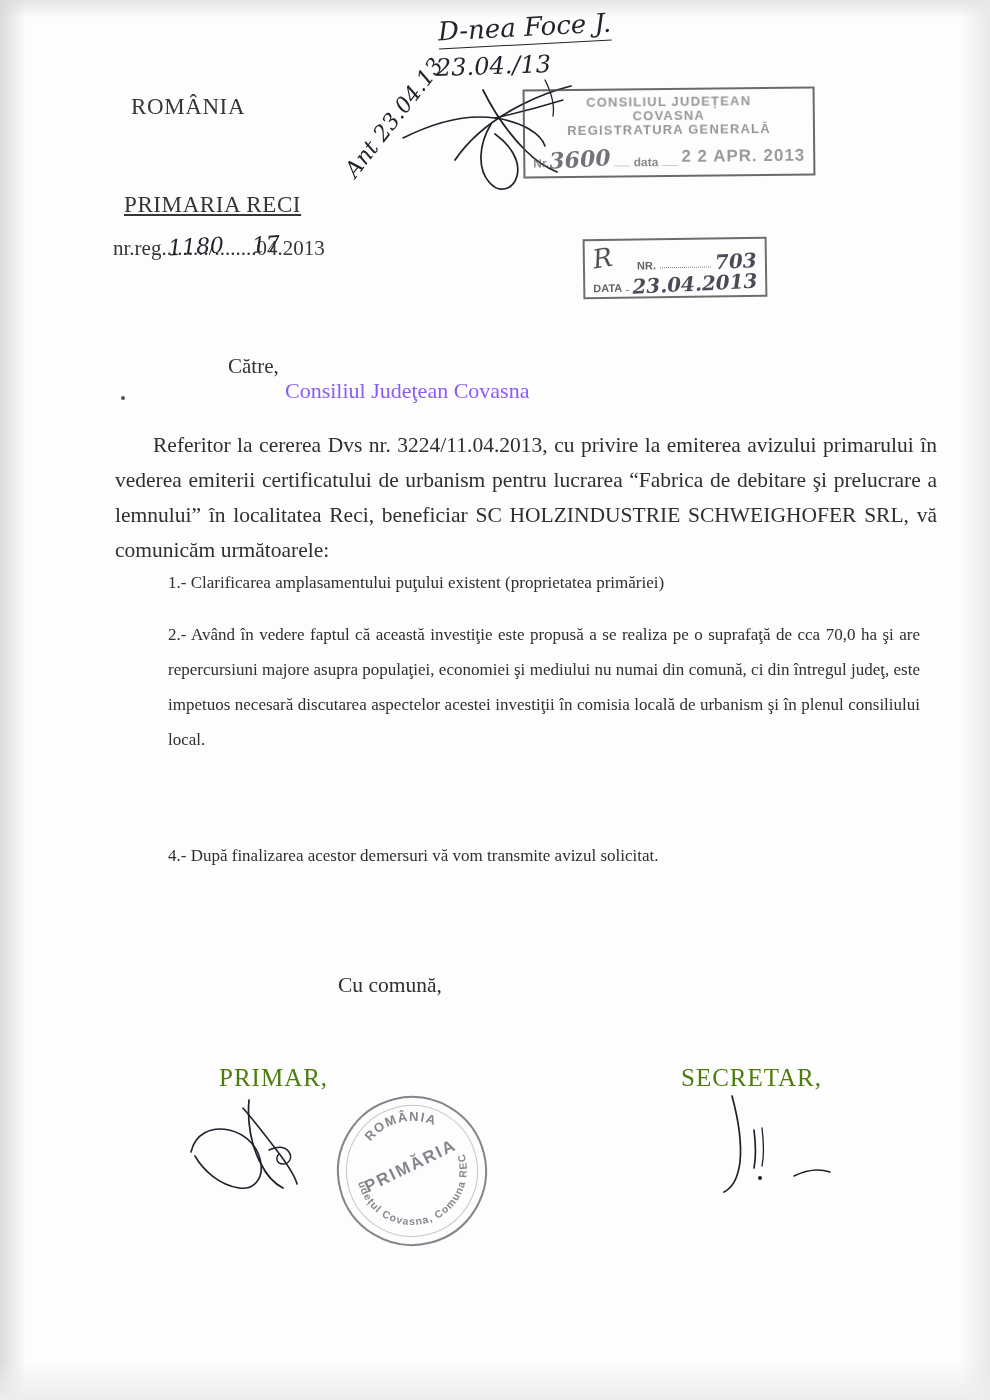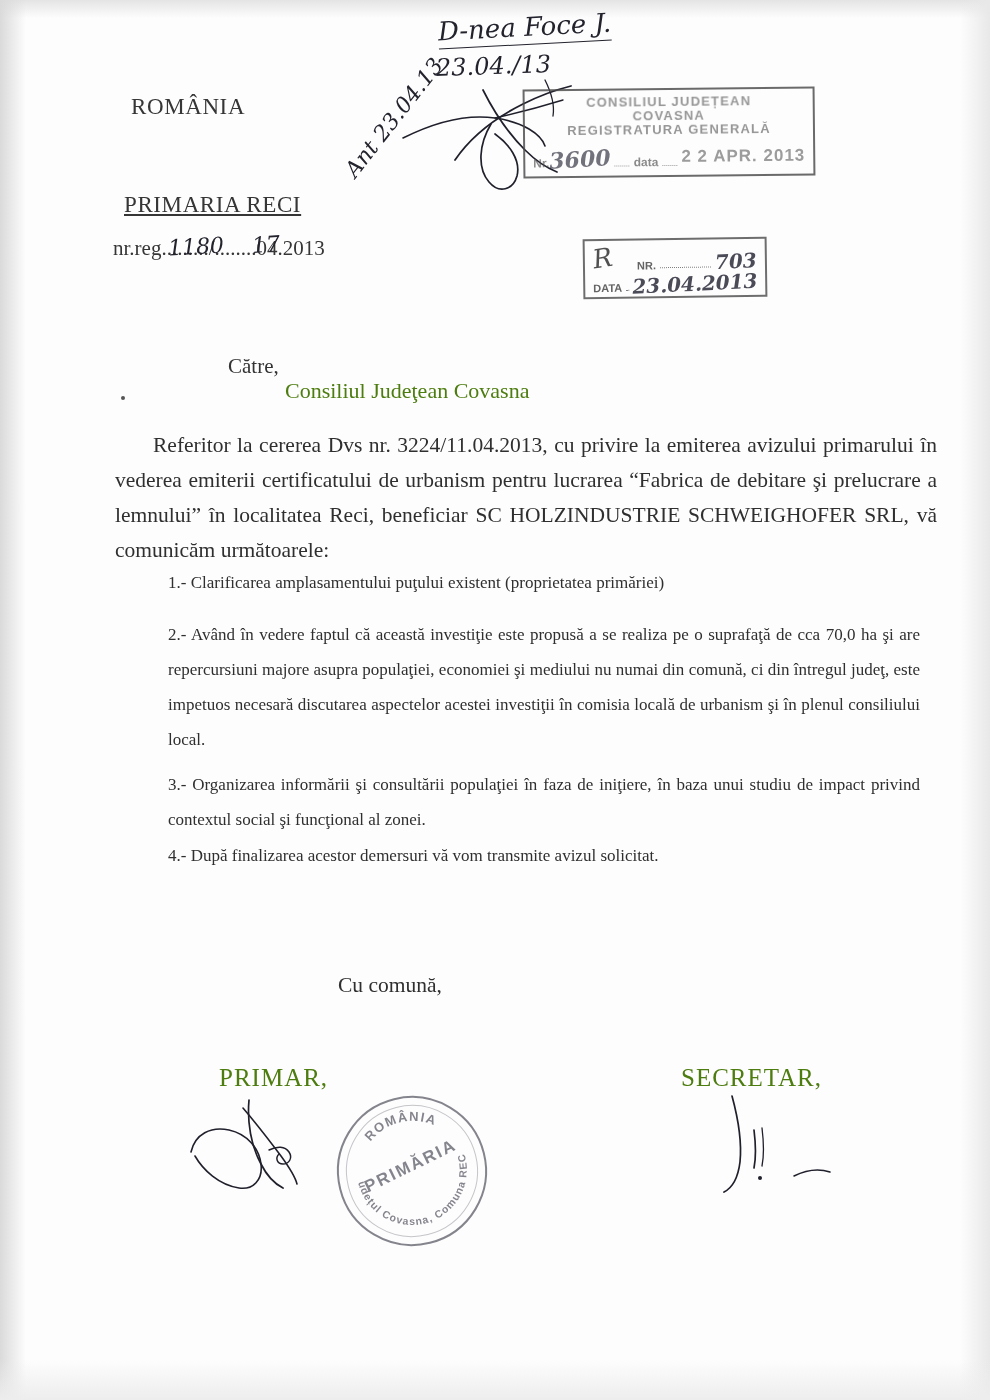--- a/index.html
+++ b/index.html
@@ -53,21 +53,21 @@
     white-space: nowrap;
   }
 
   
   .addr-to {
     font-size: 21px;
     color: #333;
   }
   .addr-name {
     font-size: 22px;
-    color: #4d7c0f;
+    color: #8b5cf6;
     text-align: center;
   }
   .para {
     font-size: 21.5px;
     line-height: 35px;
     text-align: justify;
     color: #2f2f2f;
   }
   .para.indent { text-indent: 38px; }
   .list-item {
@@ -311,21 +311,20 @@
   <div class="abs dot-mark" style="left:121px; top:396px;"></div>
 
   <div class="abs addr-name" style="left:285px; top:378px;">Consiliul Judeţean Covasna</div>
 
   <div class="abs para indent" style="left:115px; top:428px; width:822px;">Referitor la cererea Dvs nr. 3224/11.04.2013, cu privire la emiterea avizului primarului în vederea emiterii certificatului de urbanism pentru lucrarea “Fabrica de debitare şi prelucrare a lemnului” în localitatea Reci, beneficiar SC HOLZINDUSTRIE SCHWEIGHOFER SRL, vă comunicăm următoarele:</div>
 
   <div class="abs list-item" style="left:168px; top:565px; width:752px;">1.- Clarificarea amplasamentului puţului existent (proprietatea primăriei)</div>
 
   <div class="abs list-item" style="left:168px; top:617px; width:752px;">2.- Având în vedere faptul că această investiţie este propusă a se realiza pe o suprafaţă de cca 70,0 ha şi are repercursiuni majore asupra populaţiei, economiei şi mediului nu numai din comună, ci din întregul judeţ, este impetuos necesară discutarea aspectelor acestei investiţii în comisia locală de urbanism şi în plenul consiliului local.</div>
 
-  <div class="abs list-item" style="left:168px; top:767px; width:752px;">3.- Organizarea informării şi consultării populaţiei în faza de iniţiere, în baza unui studiu de impact privind contextul social şi funcţional al zonei.</div>
 
   <div class="abs list-item" style="left:168px; top:838px; width:752px;">4.- După finalizarea acestor demersuri vă vom transmite avizul solicitat.</div>
 
   <div class="abs closing" style="left:338px; top:973px;">Cu comună,</div>
 
   <div class="abs sig-label" style="left:219px; top:1064px;">PRIMAR,</div>
   <div class="abs sig-label" style="left:681px; top:1064px;">SECRETAR,</div>
 
   <svg class="ink" style="left:185px; top:1088px;" width="140" height="115" viewBox="0 0 140 115">
     <path d="M6,64 C10,46 26,38 44,42 C62,46 74,60 76,76 C78,92 68,102 54,100 C34,97 18,82 10,68" stroke-width="1.6"></path>

